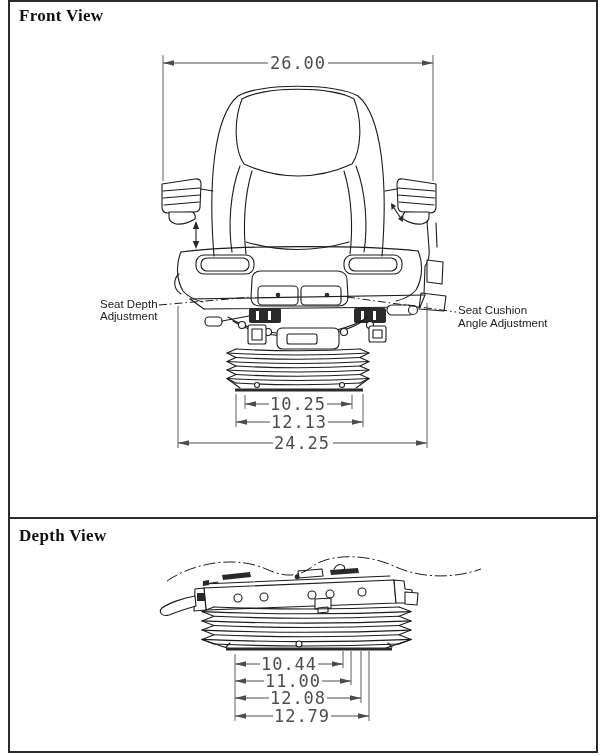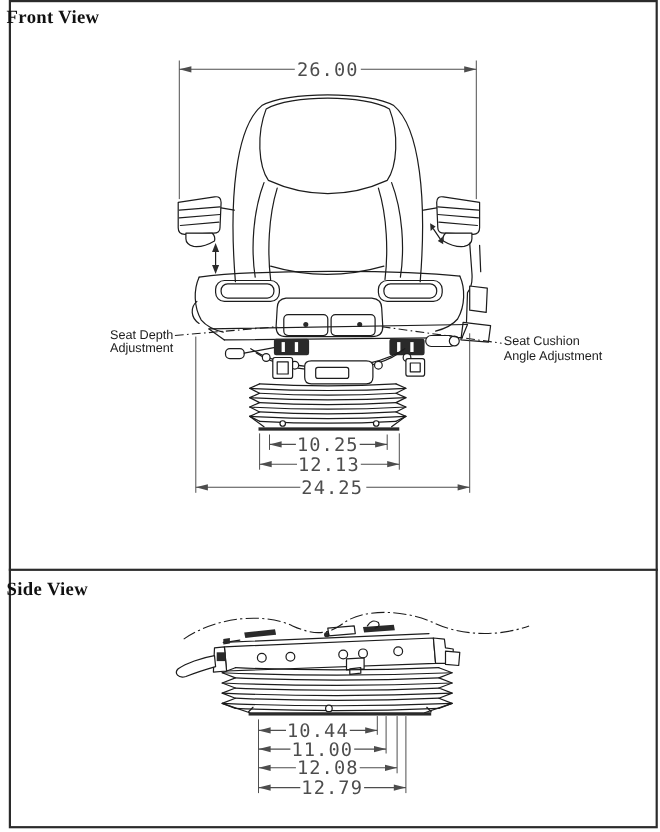--- a/index.html
+++ b/index.html
@@ -1,21 +1,21 @@
 <!DOCTYPE html>
 <html><head>
 <meta charset="utf-8">
 <style>
   html,body{margin:0;padding:0;background:#fff;}
   body{width:600px;height:756px;position:relative;overflow:hidden;
        font-family:"Liberation Sans",sans-serif;}
   .frame{position:absolute;left:8px;top:0;width:590px;height:753px;
          box-sizing:border-box;border:2px solid #2b2b2b;}
   .divider{position:absolute;left:8px;top:517px;width:590px;height:2px;background:#2b2b2b;}
-  .title{position:absolute;left:6px;font-family:"Liberation Serif",serif;
+  .title{position:absolute;left:19px;font-family:"Liberation Serif",serif;
          font-weight:bold;font-size:17px;color:#111;letter-spacing:.3px;}
   #front-title{top:6px;}
   #side-title{top:526px;}
   svg{position:absolute;left:0;top:0;}
   .ln{stroke:#1c1c1c;fill:none;stroke-width:1.1;stroke-linecap:round;stroke-linejoin:round;}
   .fw{stroke:#1c1c1c;fill:#ffffff;stroke-width:1.1;stroke-linejoin:round;}
   .dk{fill:#2a2a2a;stroke:none;}
   .dim{stroke:#4d4d4d;fill:none;stroke-width:1;}
   .dimthin{stroke:#4d4d4d;fill:none;stroke-width:.9;}
   .arr{fill:#4d4d4d;stroke:none;}
@@ -25,21 +25,21 @@
   .leader{stroke:#1c1c1c;fill:none;stroke-width:1;stroke-dasharray:8 3 1.5 3;}
   .mask{fill:#fff;stroke:none;}
 </style>
 </head>
 <body>
 
 <div class="frame"></div>
 <div class="divider"></div>
 
 <div class="title" id="front-title">Front View</div>
-<div class="title" id="side-title">Side View</div>
+<div class="title" id="side-title">Depth View</div>
 
 <svg width="600" height="756" viewBox="0 0 600 756">
 
   <g>
 
     <g>
       <path class="ln" d="M214,256 C208,182 214,116 238,96 C259,83 337,83 358,96 C382,116 388,182 382,256"></path>
       <path class="ln" d="M242,99 C264,86 332,86 354,99 C363,122 361,151 352,164 C317,180 279,180 244,164 C235,151 233,122 242,99 Z"></path>
       <path class="ln" d="M240,166 C230,192 228,226 232,252"></path>
       <path class="ln" d="M252,171 C244,197 243,229 246,254"></path>

